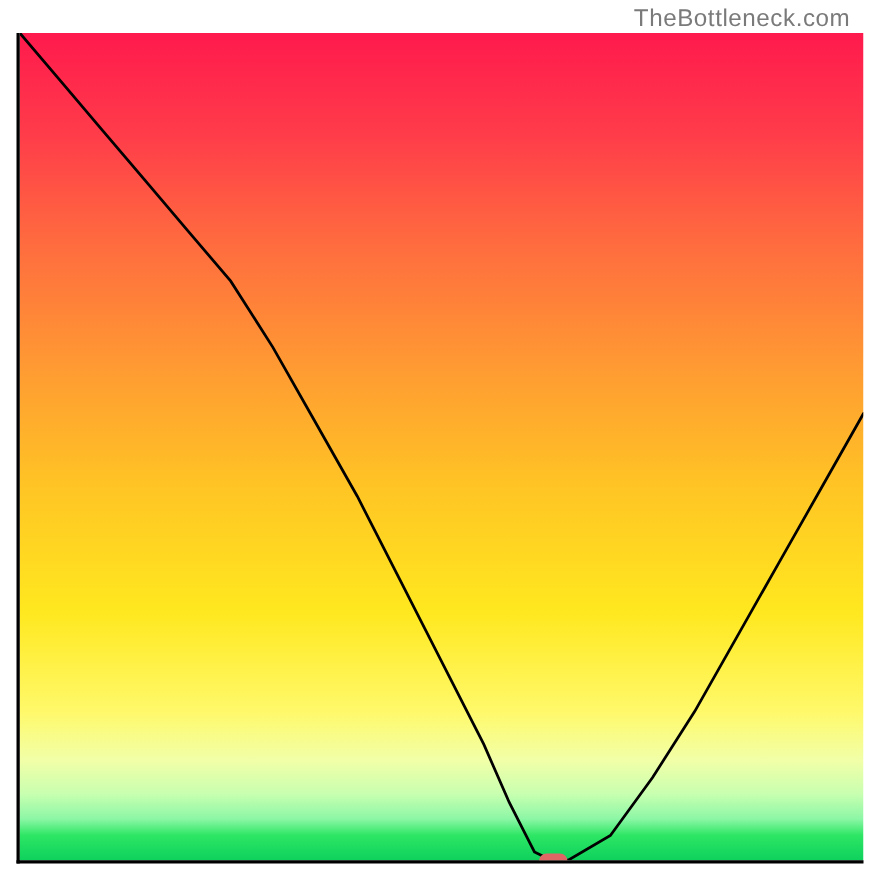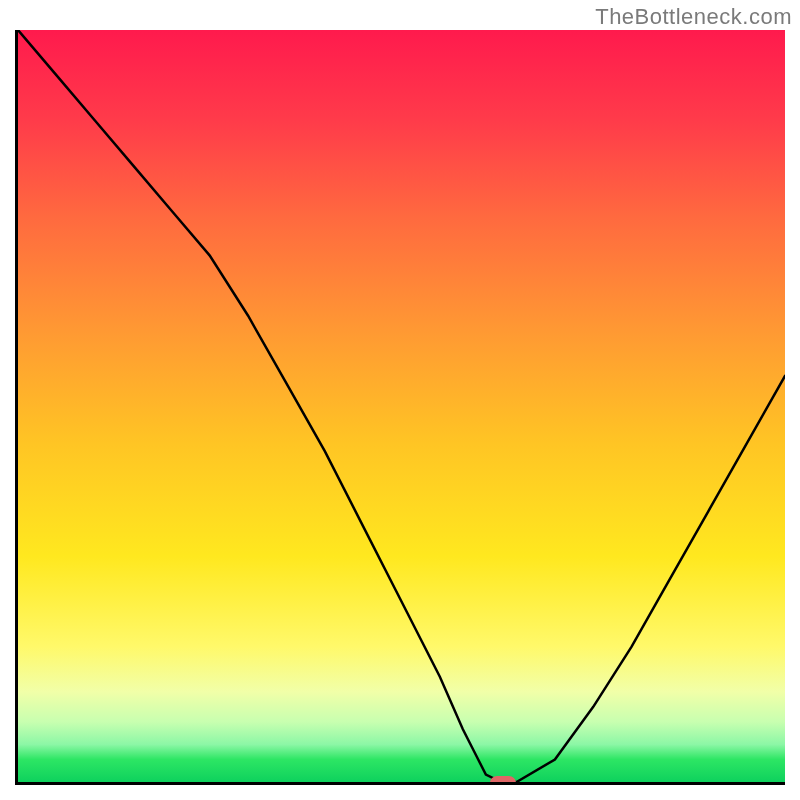--- a/index.html
+++ b/index.html
@@ -6,21 +6,21 @@
   body { background: #fff; font-family: Arial, sans-serif; }
   .container {
     width: 800px;
     height: 800px;
     position: relative;
     background: #fff;
   }
   .watermark {
     position: absolute;
     top: 4px;
-    right: 8px;
+    right: 27px;
     font-size: 22px;
     color: #7a7a7a;
     letter-spacing: 0.5px;
   }
   .plot-box {
     position: absolute;
     left: 15px;
     top: 30px;
     width: 770px;
     height: 755px;

